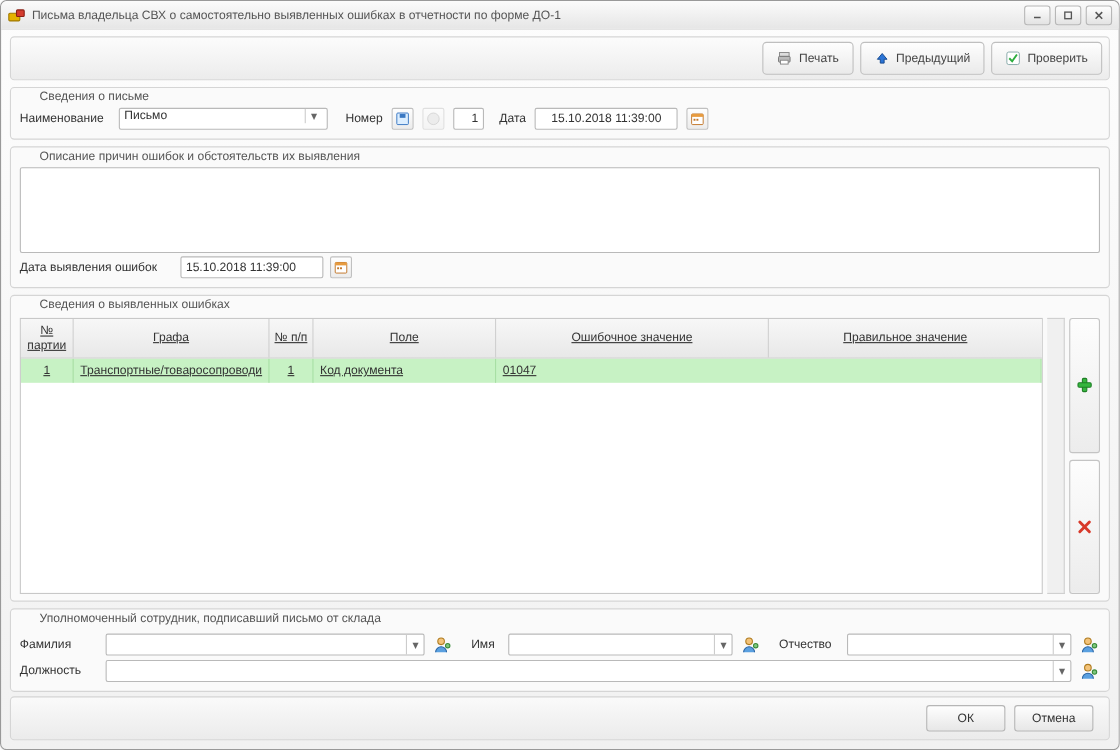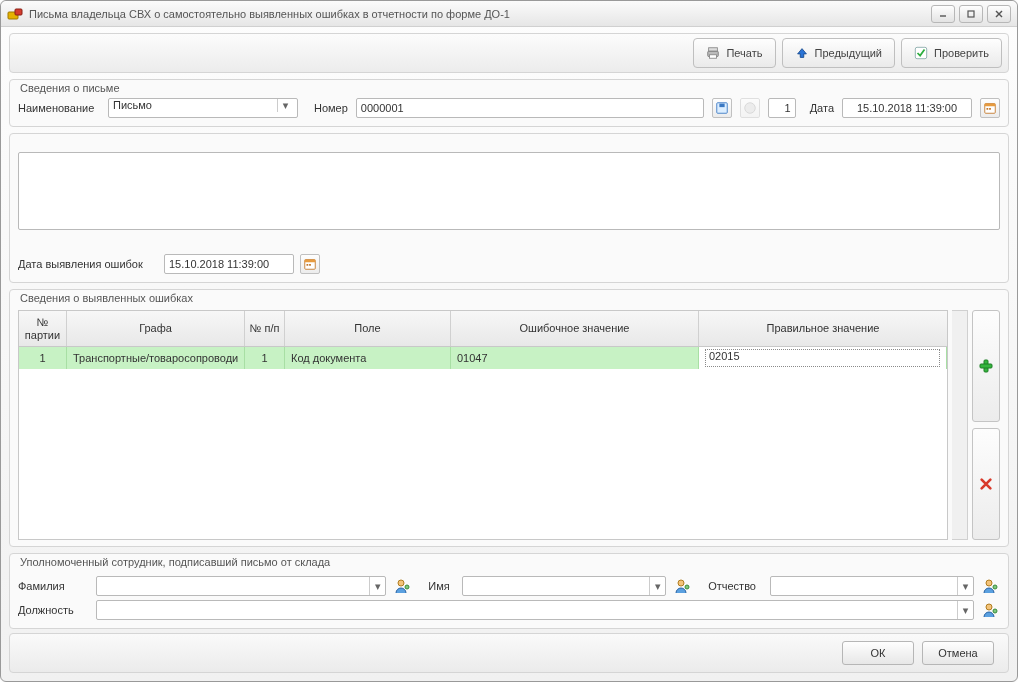--- a/index.html
+++ b/index.html
@@ -69,21 +69,21 @@
     overflow:hidden;
   }
   .group {
     border: 1px solid #d5d5d5;
     border-radius: 4px;
     background: #fafafa;
     padding: 18px 8px 8px 8px;
     position: relative;
   }
   .group-title {
-    position:absolute; top:2px; left:8px;
+    position:absolute; top:2px; left:24px;
     color:#555; font-size:11px;
     padding:0 2px;
   }
   .row { display:flex; align-items:center; gap:6px; }
   label.fld { color:#333; }
   input[type=text].fld, .combo, .dateinp {
     height:20px;
     border:1px solid #b9b9b9;
     border-radius:2px;
     background:#fff;
@@ -117,20 +117,21 @@
   .sec-letter .row { gap:8px; }
 
   .sec-errors { flex:1; display:flex; flex-direction:column; padding-bottom:6px;}
   .grid-wrap { flex:1; display:flex; gap:4px; margin-top:2px; min-height:0;}
   .grid {
     flex:1;
     border:1px solid #c8c8c8;
     background:#fff;
     display:flex; flex-direction:column;
     min-height:0;
+    text-decoration:underline;
   }
   .grid-head {
     display:flex;
     background:linear-gradient(#f7f7f7,#e8e8e8);
     border-bottom:1px solid #c8c8c8;
     height:36px;
   }
   .gh {
     border-right:1px solid #d0d0d0;
     display:flex; align-items:center; justify-content:center;
@@ -265,21 +266,20 @@
 
     <div class="group sec-letter">
       <div class="group-title">Сведения о письме</div>
       <div class="row">
         <label class="fld" style="width:82px">Наименование</label>
         <div class="combo" style="width:190px">
           <span>Письмо</span>
           <span class="arrow">▾</span>
         </div>
         <label class="fld" style="margin-left:8px">Номер</label>
-        <input type="text" class="fld" style="flex: 1 1 0%;" value="0000001">
         <div class="iconbtn">
           <svg width="14" height="14" viewBox="0 0 16 16">
               <rect x="2" y="2" width="12" height="12" rx="1" fill="#dceeff" stroke="#3a78c3"></rect>
               <rect x="5" y="3" width="6" height="4" fill="#3a78c3"></rect>
             </svg>
         </div>
         <div class="iconbtn disabled">
           <svg width="14" height="14" viewBox="0 0 16 16">
               <circle cx="8" cy="8" r="6" fill="#ddd" stroke="#aaa"></circle>
             </svg>
@@ -292,22 +292,23 @@
               <rect x="2" y="3" width="12" height="11" rx="1" fill="#fff" stroke="#c2772a"></rect>
               <rect x="2" y="3" width="12" height="3" fill="#e79b3f"></rect>
               <rect x="4" y="8" width="2" height="2" fill="#c2772a"></rect>
               <rect x="7" y="8" width="2" height="2" fill="#c2772a"></rect>
             </svg>
         </div>
       </div>
     </div>
 
     <div class="group">
+      <div class="group-title">Описание причин ошибок и обстоятельств их выявления</div>
       <textarea class="fld" rows="5" style="height: 78px;"></textarea>
-      <div class="row" style="margin-top:22px">
+      <div class="row" style="margin-top:0">
         <label class="fld" style="width:140px">Дата выявления ошибок</label>
         <input type="text" class="fld" style="width: 130px;" value="15.10.2018 11:39:00">
         <div class="iconbtn">
           <svg width="14" height="14" viewBox="0 0 16 16">
               <rect x="2" y="3" width="12" height="11" rx="1" fill="#fff" stroke="#c2772a"></rect>
               <rect x="2" y="3" width="12" height="3" fill="#e79b3f"></rect>
               <rect x="4" y="8" width="2" height="2" fill="#c2772a"></rect>
               <rect x="7" y="8" width="2" height="2" fill="#c2772a"></rect>
             </svg>
         </div>
@@ -326,23 +327,20 @@
             <div class="gh col5">Ошибочное значение</div>
             <div class="gh col6">Правильное значение</div>
           </div>
           <div class="grid-body">
             <div class="grow selected">
               <div class="gc col1">1</div>
               <div class="gc col2">Транспортные/товаросопроводи</div>
               <div class="gc col3">1</div>
               <div class="gc col4">Код документа</div>
               <div class="gc col5">01047</div>
-              <div class="gc col6" style="background:#fff;">
-                <div class="cell-edit">02015</div>
-              </div>
             </div>
           </div>
         </div>
         <div class="vscroll"></div>
         <div class="sidebtns">
           <div class="sidebtn">
             <svg width="16" height="16" viewBox="0 0 16 16">
                 <rect x="6" y="2" width="4" height="12" rx="1" fill="#35b53e" stroke="#1f7f26"></rect>
                 <rect x="2" y="6" width="12" height="4" rx="1" fill="#35b53e" stroke="#1f7f26"></rect>
               </svg>

